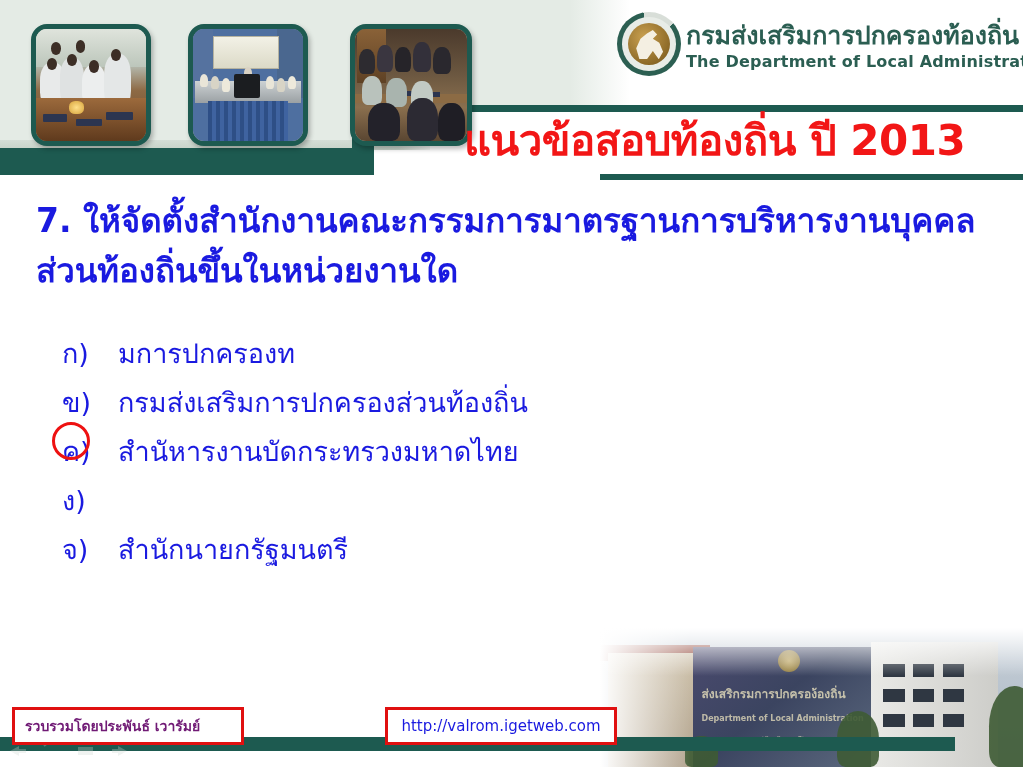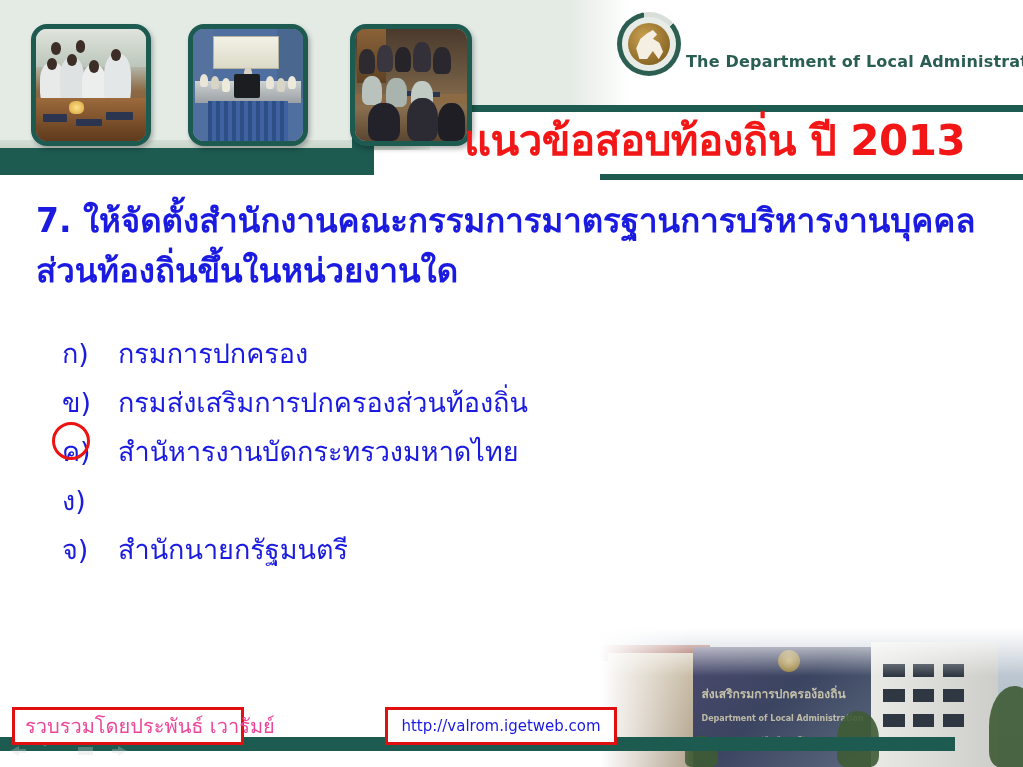--- a/index.html
+++ b/index.html
@@ -347,21 +347,21 @@
     box-sizing: border-box;
     display: flex;
     align-items: center;
   }
   .footer-left {
     left: 12px; top: 707px;
     width: 232px; height: 38px;
     padding-left: 10px;
   }
   .footer-left .txt {
-    font-size: 20px; font-weight: 400; color: #ec4899; white-space: nowrap;
+    font-size: 14px; font-weight: 700; color: #701a75; white-space: nowrap;
   }
   .footer-right {
     left: 385px; top: 707px;
     width: 232px; height: 38px;
     justify-content: center;
   }
   .footer-right .txt {
     font-size: 15px; color: #1a1ae0; white-space: nowrap;
   }
 
@@ -477,30 +477,31 @@
         <div class="t3-p k"></div>
     </div>
   </div>
 
   <div class="dept-logo">
     <div class="ring-outer"></div>
     <div class="ring-mid"></div>
     <div class="disc"></div>
     <div class="figure"></div>
   </div>
+  <div class="dept-th">กรมส่งเสริมการปกครองท้องถิ่น</div>
   <div class="dept-en">The Department of Local Administration</div>
 
   <div class="slide-title">แนวข้อสอบท้องถิ่น ปี 2013</div>
 
   <div class="question">7. ให้จัดตั้งสำนักงานคณะกรรมการมาตรฐานการบริหารงานบุคคลส่วนท้องถิ่นขึ้นในหน่วยงานใด</div>
 
   <div class="choices">
     <div class="choice">
       <span class="label">ก)</span>
-      <span class="text">กรมการปกครอง</span>
+      <span class="text">มการปกครองท</span>
     </div>
     <div class="choice">
       <span class="label">ข)</span>
       <span class="text">กรมส่งเสริมการปกครองส่วนท้องถิ่น</span>
     </div>
     <div class="choice correct">
       <span class="label">ค)</span>
       <span class="text">สำนัหารงานบัดกระทรวงมหาดไทย</span>
     </div>
     <div class="choice">

